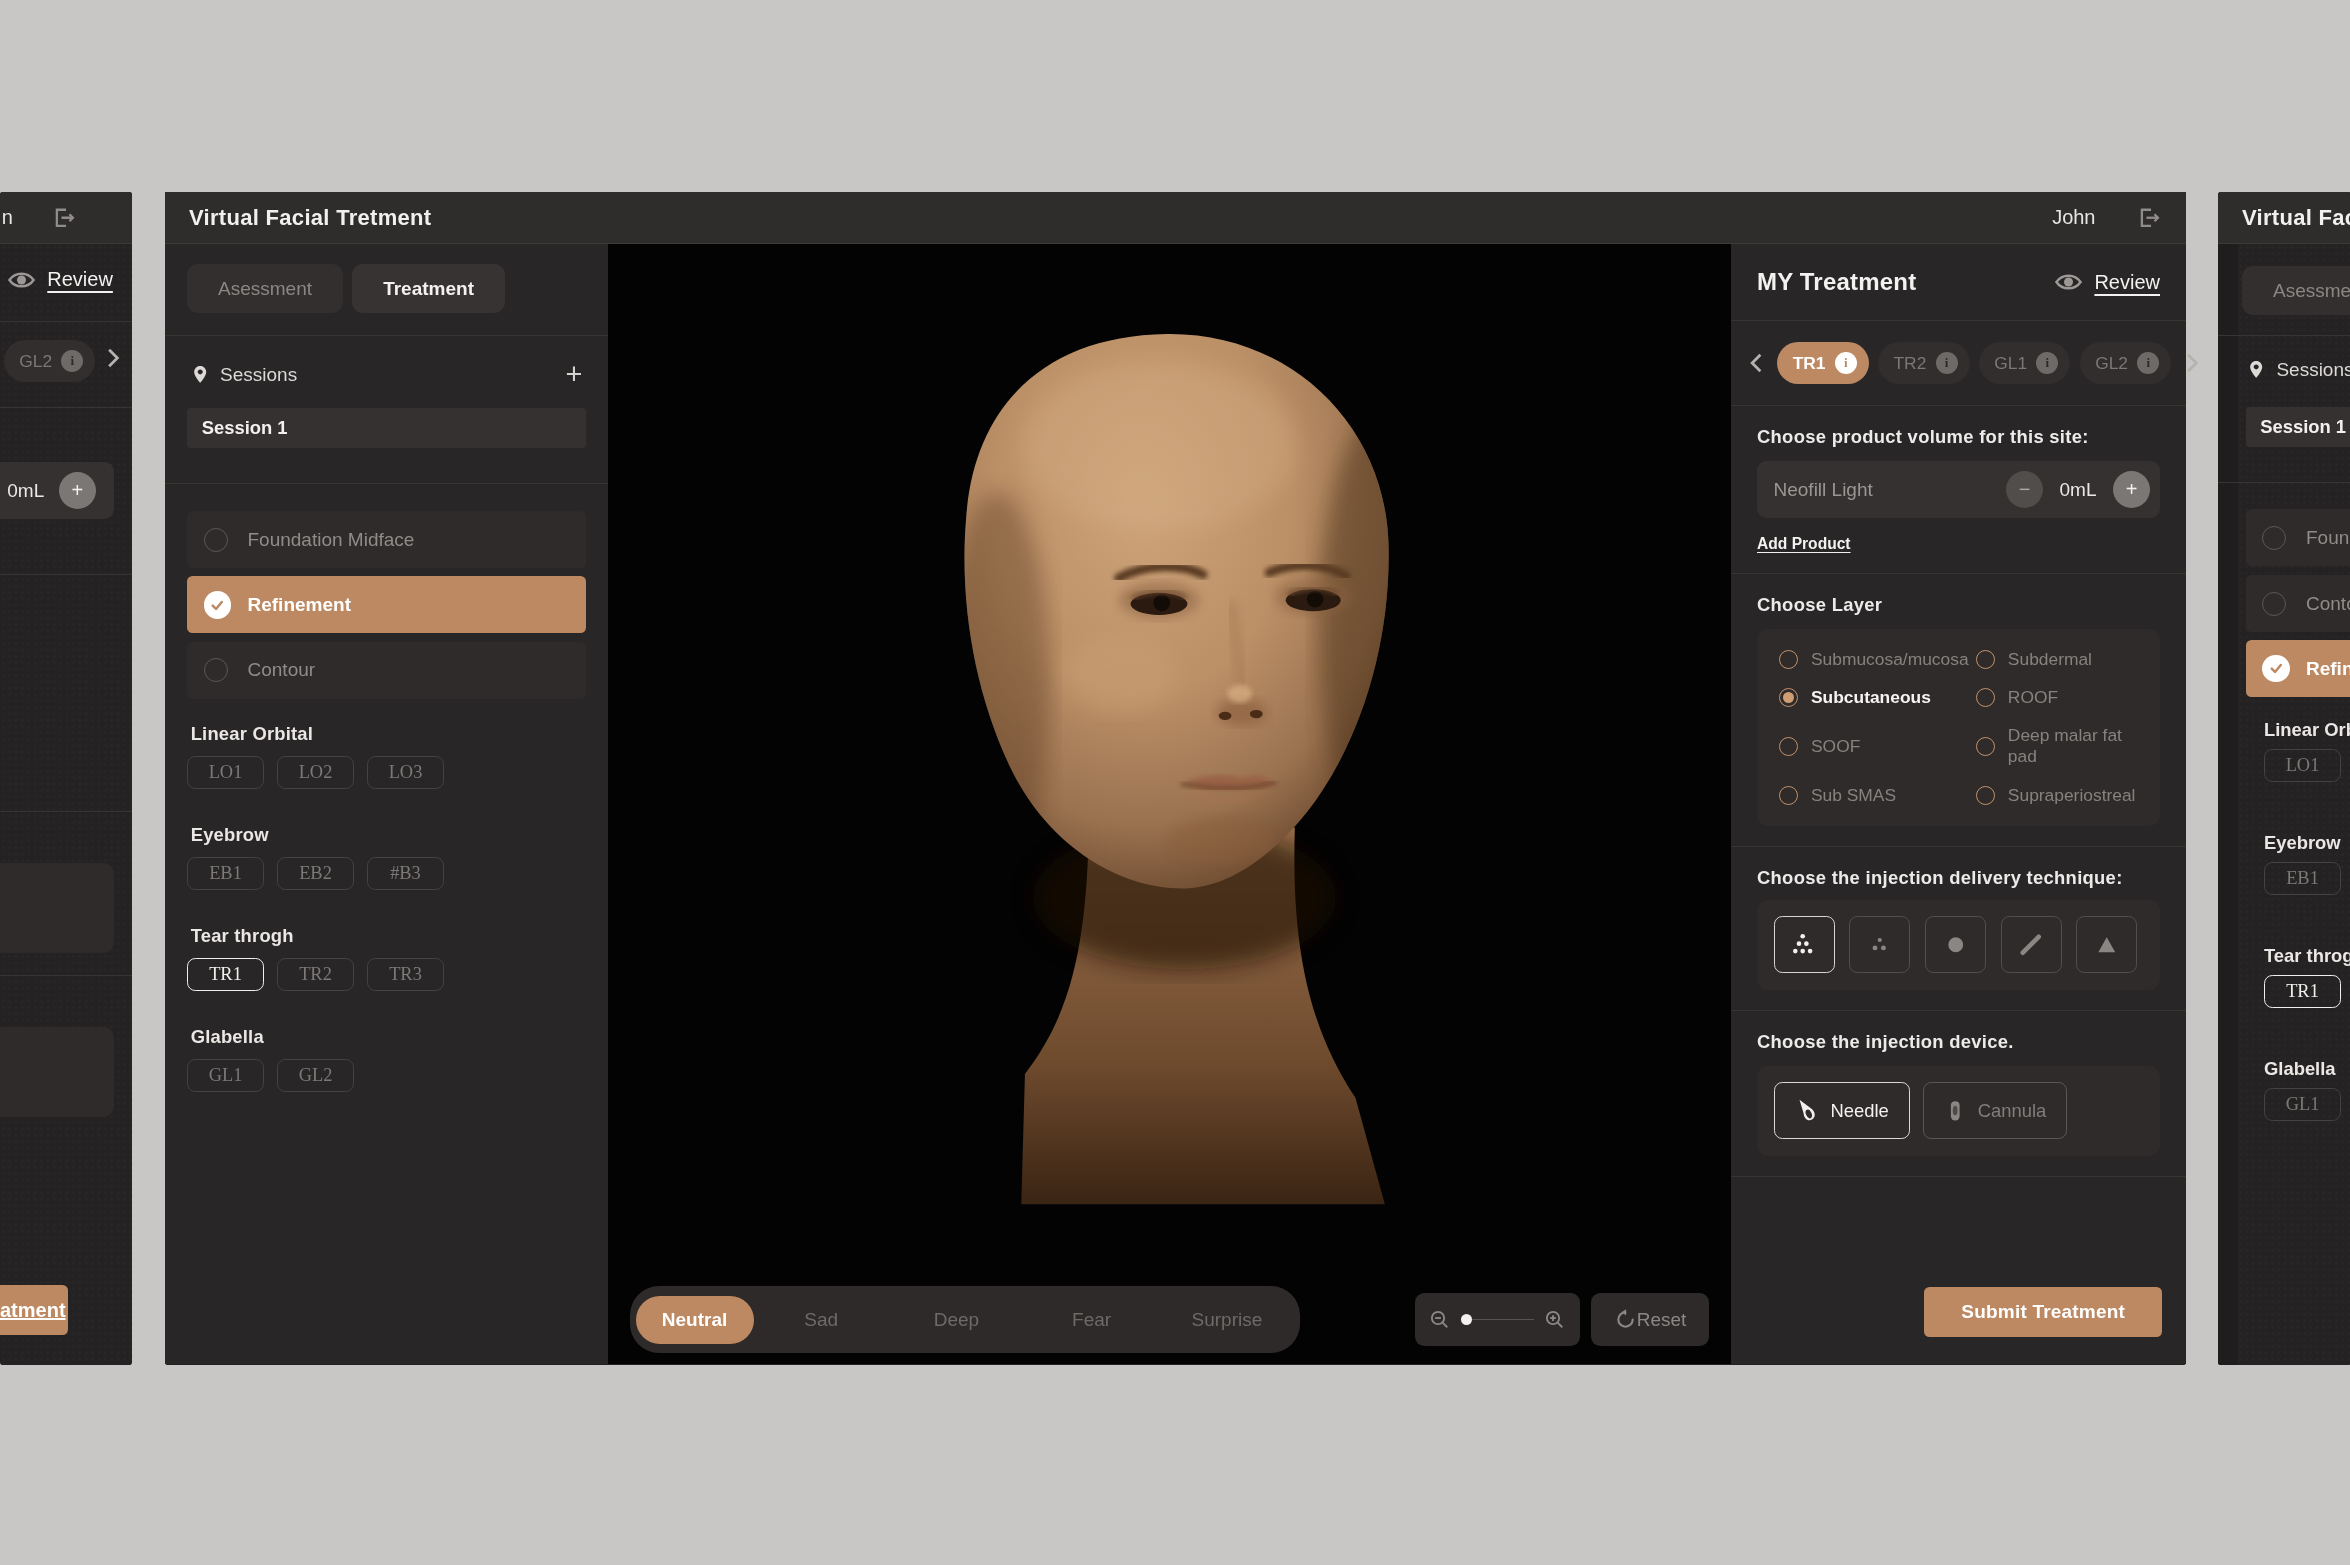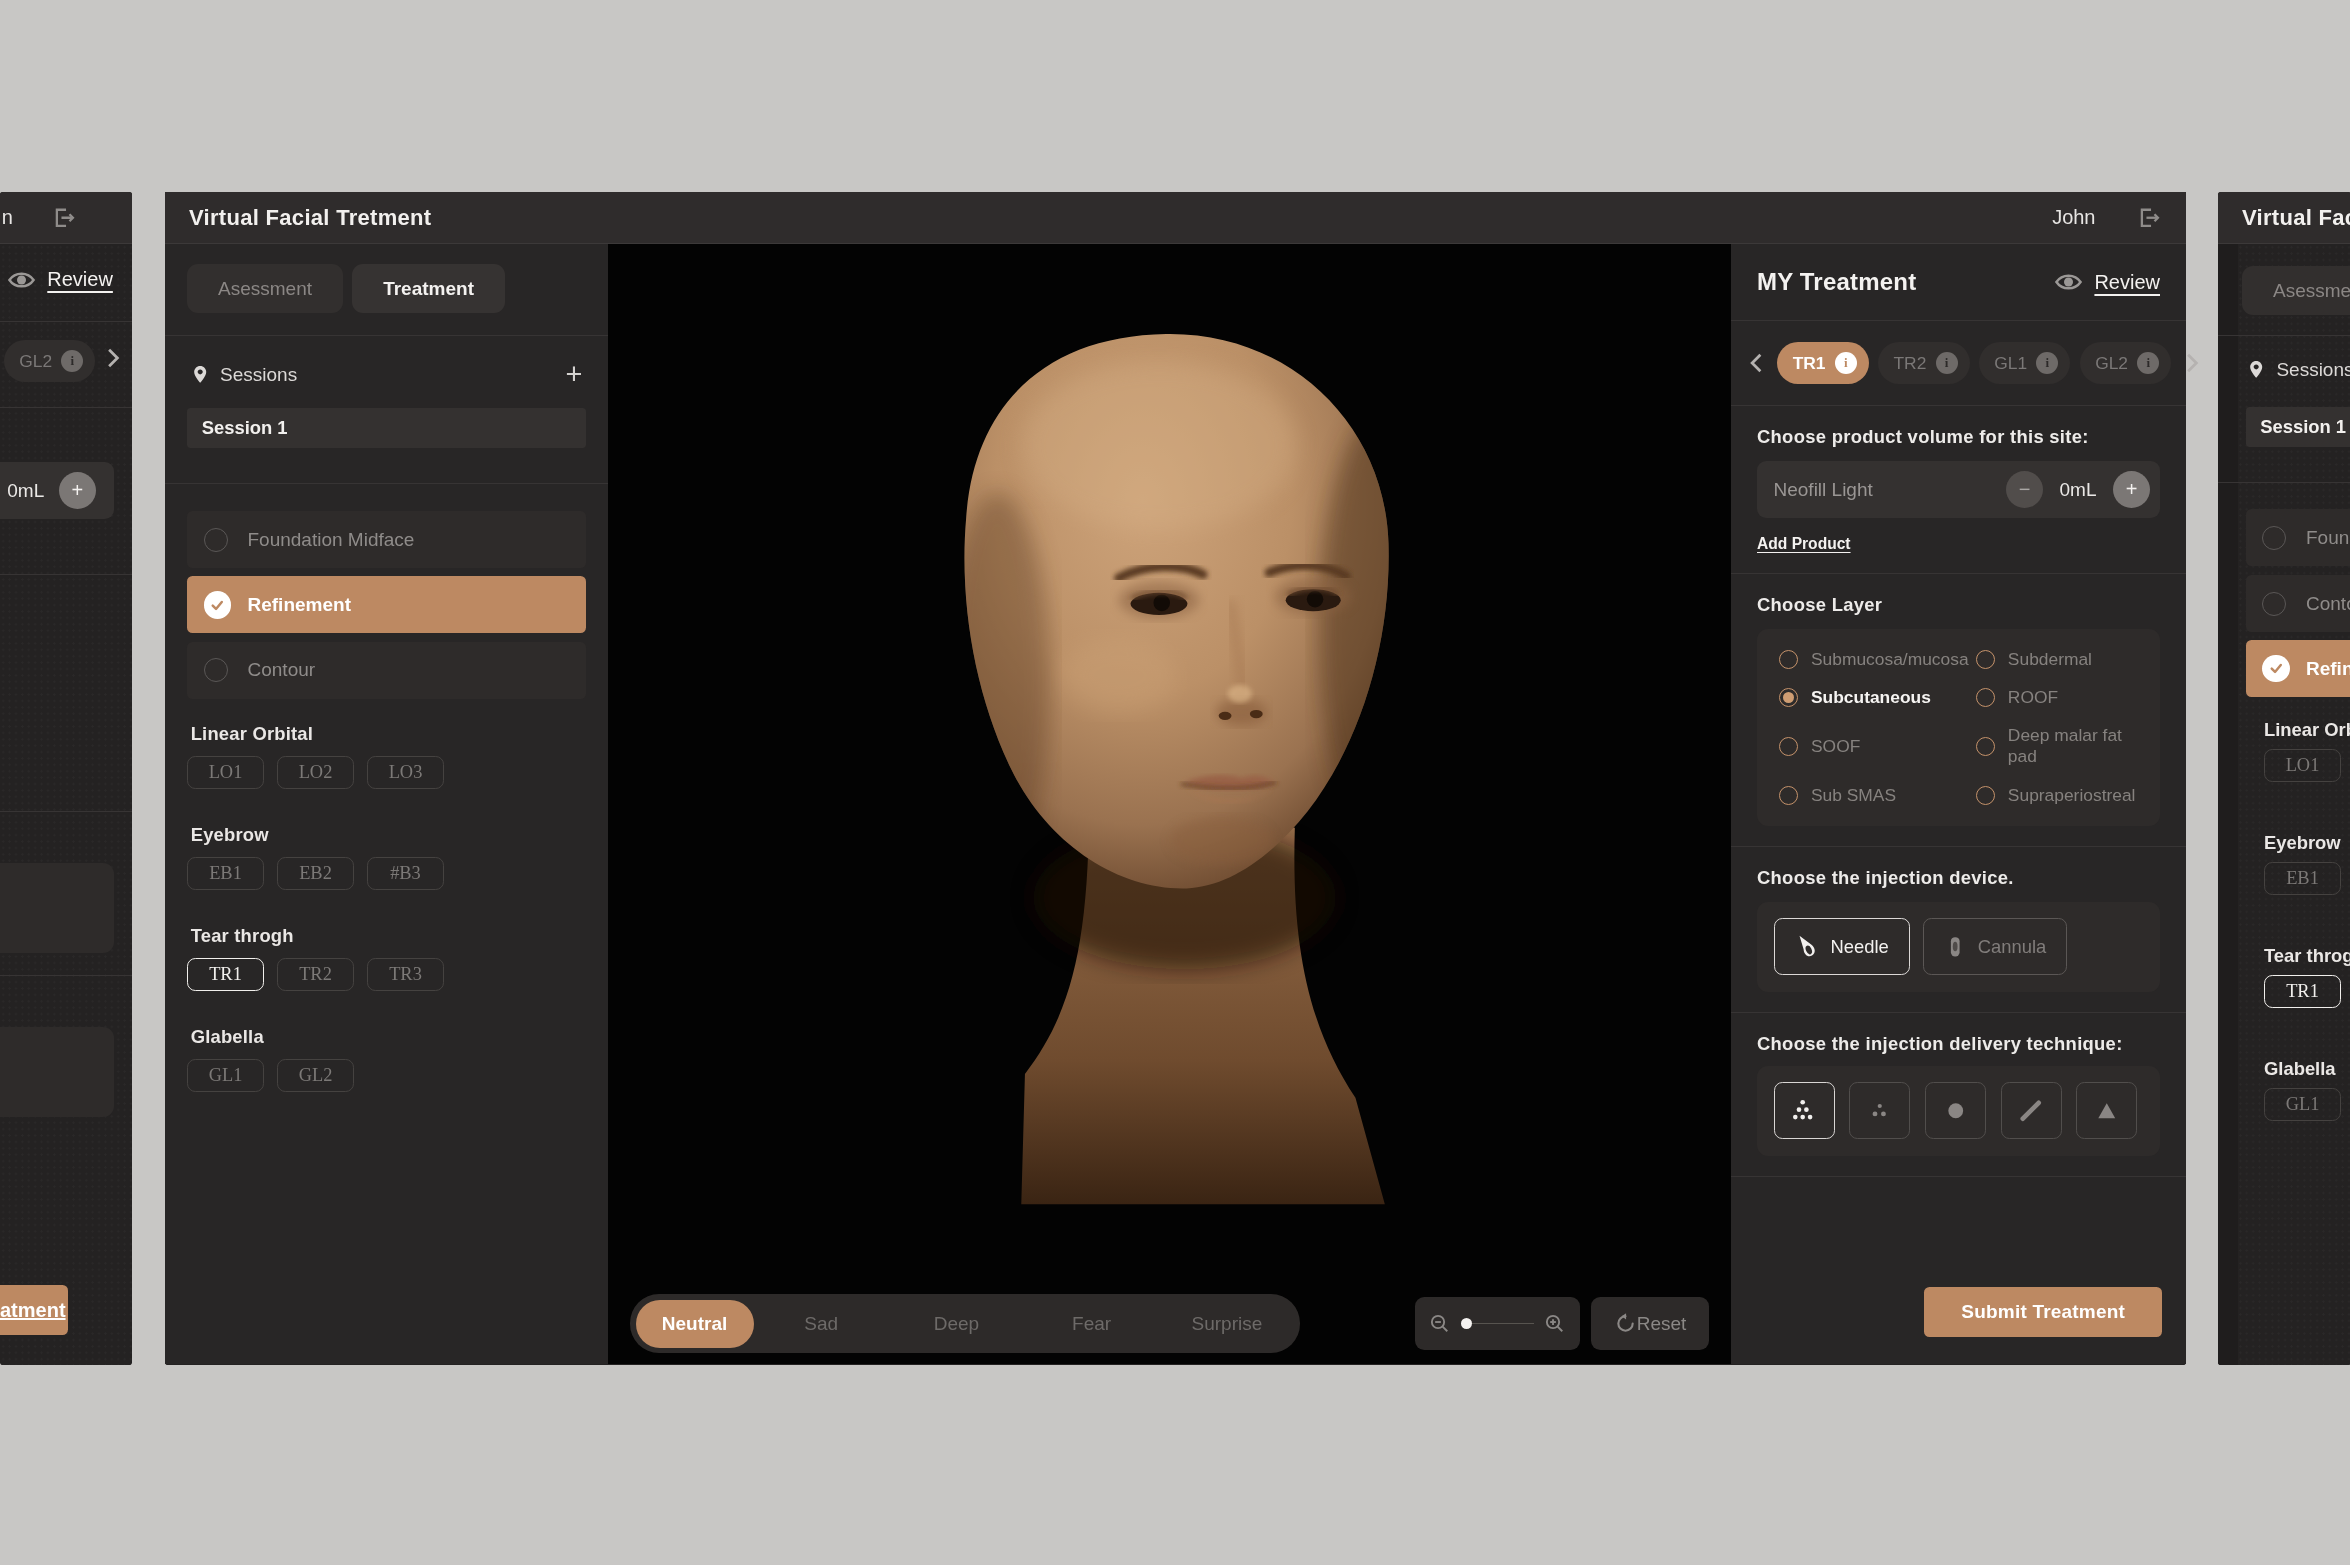--- a/index.html
+++ b/index.html
@@ -76,21 +76,21 @@
   .site-btn.active { border:1.8px solid #f1efec; color:#f1efec; }
 
   
   .canvas { flex:1; background:#030303; position:relative; overflow:hidden; }
   .head-svg { position:absolute; left:0; top:0; }
   .canvas-bottom {
     position:absolute; left:22px; right:22px; bottom:11px;
     display:flex; justify-content:space-between; align-items:center;
   }
   .expr-bar {
-    background:#2d2a29; border-radius:29px; height:59px; display:flex; align-items:center;
+    background:#2d2a29; border-radius:29px; height:67px; display:flex; align-items:center;
     padding:0 5.5px; width:670px;
   }
   .expr-btn {
     flex:1; text-align:center; color:#6d6a68; font-size:19px; background:none; border:none;
     height:48px; border-radius:24px; cursor:pointer; font-family:inherit;
   }
   .expr-btn.active { background:#bd8962; color:#fff; font-weight:700; flex:0 0 118px; }
   .viewer-controls { display:flex; gap:11px; }
   .zoom-box {
     background:#2d2a29; border-radius:9.2px; height:53px; width:165px;
@@ -551,44 +551,20 @@
             <span>Sub SMAS</span>
           </label>
           <label class="radio-opt">
             <span class="radio"></span>
             <span>Supraperiostreal</span>
           </label>
         </div>
       </div>
 
       <div class="section">
-        <p class="section-heading">Choose the injection device.</p>
-        <div class="device-card">
-          <button class="device-btn selected">
-            <span class="icon">
-              <svg width="24" height="27.5" viewBox="0 0 24 26">
-                  <path d="M4.5 2 L16.5 11 C20.5 14.2 21 19.5 17 21.8 C13.2 24 8.8 21 8.6 15.5 Z" fill="#f2f0ee"></path>
-                  <ellipse cx="13.8" cy="16.2" rx="2.8" ry="4.6" fill="#2e2b2a" transform="rotate(-24 13.8 16.2)"></ellipse>
-                </svg>
-            </span>
-            <span>Needle</span>
-          </button>
-          <button class="device-btn">
-            <span class="icon">
-              <svg width="22" height="27.5" viewBox="0 0 24 26">
-                  <rect x="7.5" y="2.5" width="9.5" height="21" rx="4.5" fill="#8a8684"></rect>
-                  <ellipse cx="12.2" cy="12.8" rx="2.6" ry="5.2" fill="#4f4b49"></ellipse>
-                </svg>
-            </span>
-            <span>Cannula</span>
-          </button>
-        </div>
-      </div>
-
-      <div class="section">
         <p class="section-heading">Choose the injection delivery technique:</p>
         <div class="tech-card">
           <button class="tech-btn selected">
             <svg width="27.5" height="27.5" viewBox="0 0 26 26">
                 <g fill="#f2f0ee">
                   <circle cx="12" cy="5" r="2.2"></circle>
                   <circle cx="8.5" cy="12" r="2.2"></circle>
                   <circle cx="15.5" cy="12" r="2.2"></circle>
                   <circle cx="5" cy="19" r="2.2"></circle>
                   <circle cx="12" cy="19" r="2.2"></circle>
@@ -612,20 +588,44 @@
           </button>
           <button class="tech-btn">
             <svg width="27.5" height="27.5" viewBox="0 0 26 26">
                 <path d="M5.5 20.5 L20.5 5.5" stroke="#8a8684" stroke-width="4.5" stroke-linecap="round"></path>
               </svg>
           </button>
           <button class="tech-btn">
             <svg width="27.5" height="27.5" viewBox="0 0 26 26">
                 <path d="M13 6 L21 20 H5 Z" fill="#8a8684"></path>
               </svg>
+          </button>
+        </div>
+      </div>
+
+      <div class="section">
+        <p class="section-heading">Choose the injection device.</p>
+        <div class="device-card">
+          <button class="device-btn selected">
+            <span class="icon">
+              <svg width="24" height="27.5" viewBox="0 0 24 26">
+                  <path d="M4.5 2 L16.5 11 C20.5 14.2 21 19.5 17 21.8 C13.2 24 8.8 21 8.6 15.5 Z" fill="#f2f0ee"></path>
+                  <ellipse cx="13.8" cy="16.2" rx="2.8" ry="4.6" fill="#2e2b2a" transform="rotate(-24 13.8 16.2)"></ellipse>
+                </svg>
+            </span>
+            <span>Needle</span>
+          </button>
+          <button class="device-btn">
+            <span class="icon">
+              <svg width="22" height="27.5" viewBox="0 0 24 26">
+                  <rect x="7.5" y="2.5" width="9.5" height="21" rx="4.5" fill="#8a8684"></rect>
+                  <ellipse cx="12.2" cy="12.8" rx="2.6" ry="5.2" fill="#4f4b49"></ellipse>
+                </svg>
+            </span>
+            <span>Cannula</span>
           </button>
         </div>
       </div>
 
       <div class="panel-footer">
         <button class="submit-btn">Submit Treatment</button>
       </div>
     </aside>
   </div>
 </div>

